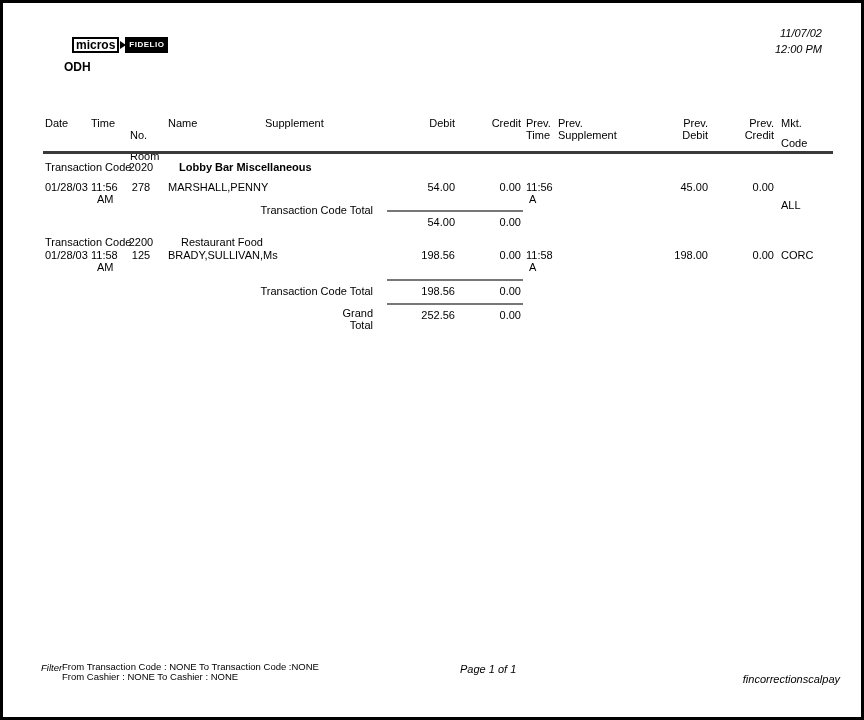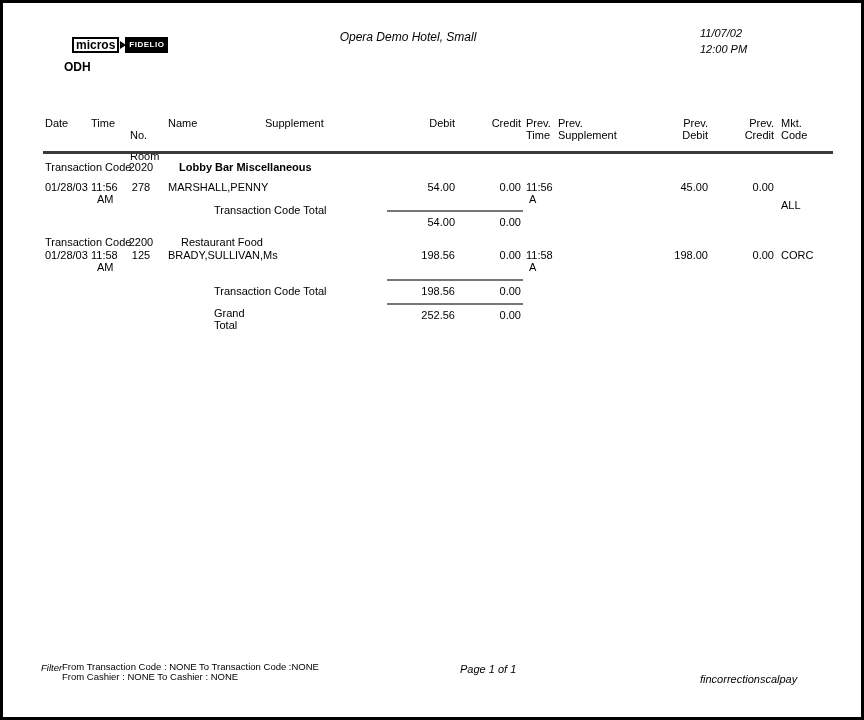--- a/index.html
+++ b/index.html
@@ -3,41 +3,41 @@
 <meta charset="utf-8">
 <style>
   html,body { margin:0; padding:0; background:#fff; }
   .page {
     position:relative; width:864px; height:720px; background:#fff;
     font-family:"Liberation Sans","DejaVu Sans",sans-serif; color:#000;
     overflow:hidden;
   }
   .page-border { position:absolute; inset:0; border:3px solid #000; pointer-events:none; }
   .t { position:absolute; font-size:11px; line-height:12px; white-space:nowrap; }
-  .r { text-align:left; }
+  .r { text-align:right; }
   .it { font-style:italic; }
   .b  { font-weight:bold; }
   .sm { font-size:9.5px; line-height:10px;text-align:center; }
 
   
   .col-date    { left:45px; }
   .col-time    { left:91px; }
   .col-time2   { left:97px; }
   .col-room    { left:123px; width:36px; text-align:center; }
   .col-name    { left:168px; }
   .col-suppl   { left:265px; }
   .col-debit   { left:375px; width:80px; text-align:right; }
   .col-credit  { left:465px; width:56px; text-align:right; }
   .col-ptime   { left:526px; }
   .col-ptime2  { left:529px; }
   .col-psuppl  { left:558px; }
   .col-pdebit  { left:630px; width:78px; text-align:right; }
   .col-pcredit { left:716px; width:58px; text-align:right; }
   .col-mkt     { left:781px; }
-  .col-total-label { left:214px; width:141px; }
+  .col-total-label { left:232px; width:141px; text-align:right; }
 
   .rule-thick { position:absolute; left:43px; top:151px; width:790px; height:3px; background:#3a3a3a; }
   .sumline { position:absolute; left:387px; width:136px; height:2px; background:#777; }
 
   
   .logo { position:absolute; left:39px; top:37px; display:flex; align-items:stretch; height:16px; }
   .logo-micros {
     border:2px solid #000; background:#fff; color:#000;
     font-weight:bold; font-size:12px; line-height:12px;
     display:flex; align-items:center; padding:0 2px;margin-left:33px;
@@ -58,21 +58,20 @@
 <div class="page">
   <div class="page-border"></div>
 
   <div class="logo">
     <span class="logo-micros">micros</span>
     <span class="logo-arrow"></span>
     <span class="logo-fidelio">FIDELIO</span>
   </div>
   <div class="t b" style="left:64px; top:61px; font-size:12px;">ODH</div>
 
-  <div class="t it" style="left:0; top:31px; width:816px; text-align:center; font-size:12px;">Opera Demo Hotel, Small</div>
 
   <div class="t it r" style="left:700px; top:27px; width:122px;">11/07/02</div>
   <div class="t it r" style="left:700px; top:43px; width:122px;">12:00 PM</div>
 
   <div class="t col-date" style="top:117px;">Date</div>
   <div class="t col-time" style="top:117px;">Time</div>
   <div class="t" style="left:130px; top:128px;margin-top:22px;">Room</div>
   <div class="t" style="left:130px; top:129px;">No.</div>
   <div class="t col-name" style="top:117px;">Name</div>
   <div class="t col-suppl" style="top:117px;">Supplement</div>
@@ -80,21 +79,21 @@
   <div class="t col-credit" style="top:117px;">Credit</div>
   <div class="t col-ptime" style="top:117px;">Prev.</div>
   <div class="t col-ptime" style="top:129px;">Time</div>
   <div class="t col-psuppl" style="top:117px;">Prev.</div>
   <div class="t col-psuppl" style="top:129px;">Supplement</div>
   <div class="t col-pdebit" style="top:117px;">Prev.</div>
   <div class="t col-pdebit" style="top:129px;">Debit</div>
   <div class="t col-pcredit" style="top:117px;">Prev.</div>
   <div class="t col-pcredit" style="top:129px;">Credit</div>
   <div class="t col-mkt" style="top:117px;">Mkt.</div>
-  <div class="t col-mkt" style="top:129px;text-align:center;">Code</div>
+  <div class="t col-mkt" style="top:137px;text-align:center;">Code</div>
 
   <div class="rule-thick"></div>
 
   <div class="t" style="left:45px; top:161px;">Transaction Code</div>
   <div class="t col-room" style="top:161px;">2020</div>
   <div class="t" style="left:179px; top:161px;font-weight:bold;">Lobby Bar Miscellaneous</div>
 
   <div class="t col-date" style="top:181px;">01/28/03</div>
   <div class="t col-time" style="top:181px;">11:56</div>
   <div class="t col-time2" style="top:193px;">AM</div>

